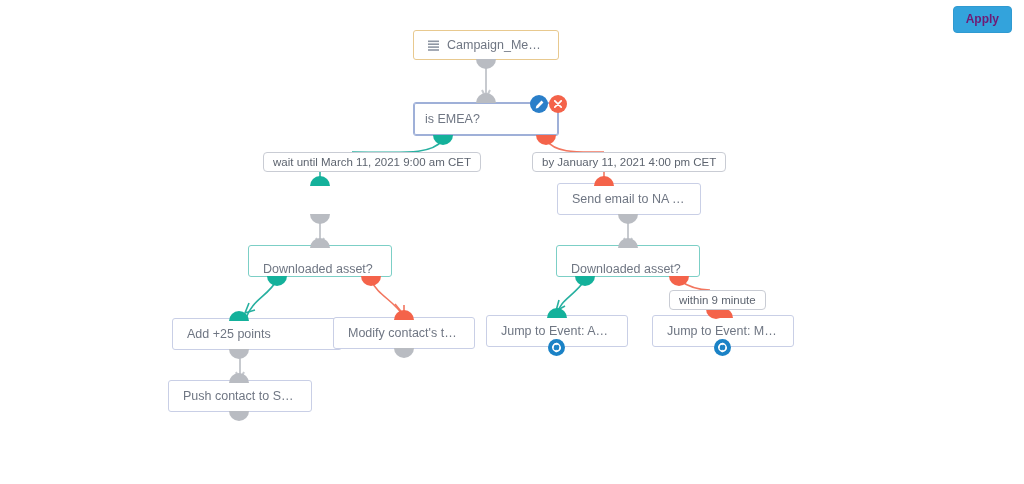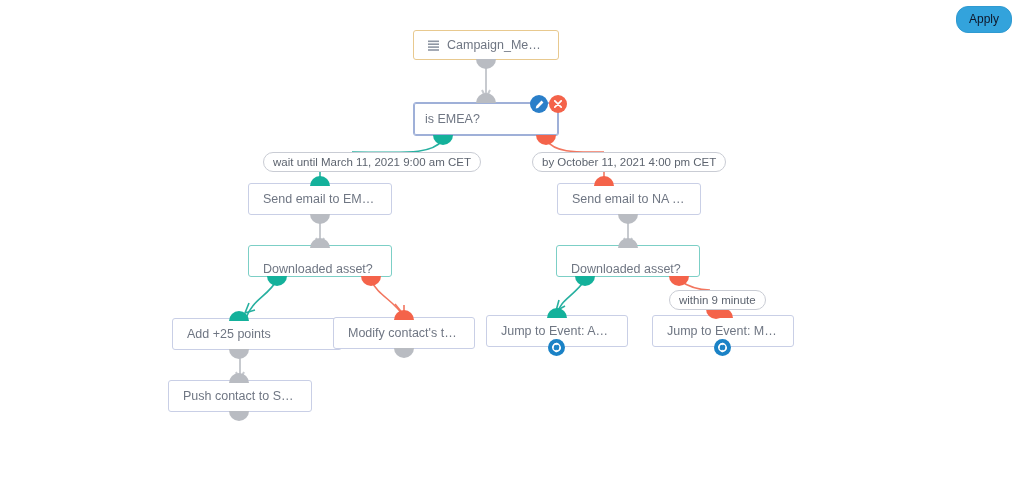--- a/index.html
+++ b/index.html
@@ -21,26 +21,26 @@
     position: absolute;
     top: 6px;
     right: 12px;
     display: flex;
     gap: 6px;
     z-index: 60;
   }
   .tb-btn {
     background: #33a3dc;
     border: 1px solid #2f9ad1;
-    color: #0f172a;
+    color: #701a75;
     font-size: 12px;
-    font-weight: normal;
+    font-weight: bold;
     font-family: "Liberation Sans", sans-serif;
     padding: 6px 12px 7px 12px;
-    border-radius: 12px;
+    border-radius: 4px;
     line-height: 1;
     cursor: pointer;
     white-space: nowrap;
   }
 
   
   #canvas {
     position: absolute;
     inset: 0;
     background: #ffffff;
@@ -100,21 +100,21 @@
   .port.grey  { background: #b9bcc2; }
   .port.teal  { background: #14b19b; }
   .port.coral { background: #f4634a; }
 
   
   .edge-label {
     position: absolute;
     box-sizing: border-box;
     background: #ffffff;
     border: 1px solid #c9ccd4;
-    border-radius: 10px;
+    border-radius: 4px;
     height: 20px;
     display: flex;
     align-items: center;
     padding: 0 9px;
     font-size: 11.5px;
     color: #5d646f;
     white-space: nowrap;
     z-index: 30;
     cursor: pointer;
   }
@@ -227,29 +227,26 @@
       </svg>
     </div>
   </div>
   <div class="port down teal" style="left:433px; top:135px;"></div>
   <div class="port down coral" style="left:536px; top:135px;"></div>
 
   <div class="edge-label" style="left:263px; top:152px;">
     <span>wait until March 11, 2021 9:00 am CET</span>
   </div>
   <div class="edge-label" style="left:532px; top:152px;">
-    <span>by October 11, 2021 4:00 pm CET</span>
+    <span>by January 11, 2021 4:00 pm CET</span>
   </div>
 
   <div class="port up teal" style="left:310px; top:176px;"></div>
   <div class="port up coral" style="left:594px; top:176px;"></div>
 
-  <div class="node" style="left:248px; top:183px; width:144px; height:32px;">
-    <span class="node-label">Send email to EMEA</span>
-  </div>
   <div class="port down grey" style="left:310px; top:214px;"></div>
 
   <div class="node" style="left:557px; top:183px; width:144px; height:32px;">
     <span class="node-label">Send email to NA and LAT...</span>
   </div>
   <div class="port down grey" style="left:618px; top:214px;"></div>
 
   <div class="port up grey" style="left:310px; top:238px;"></div>
   <div class="node tone-decision" style="left:248px; top:245px; width:144px; height:32px;">
     <span class="node-label">Downloaded asset?</span>

